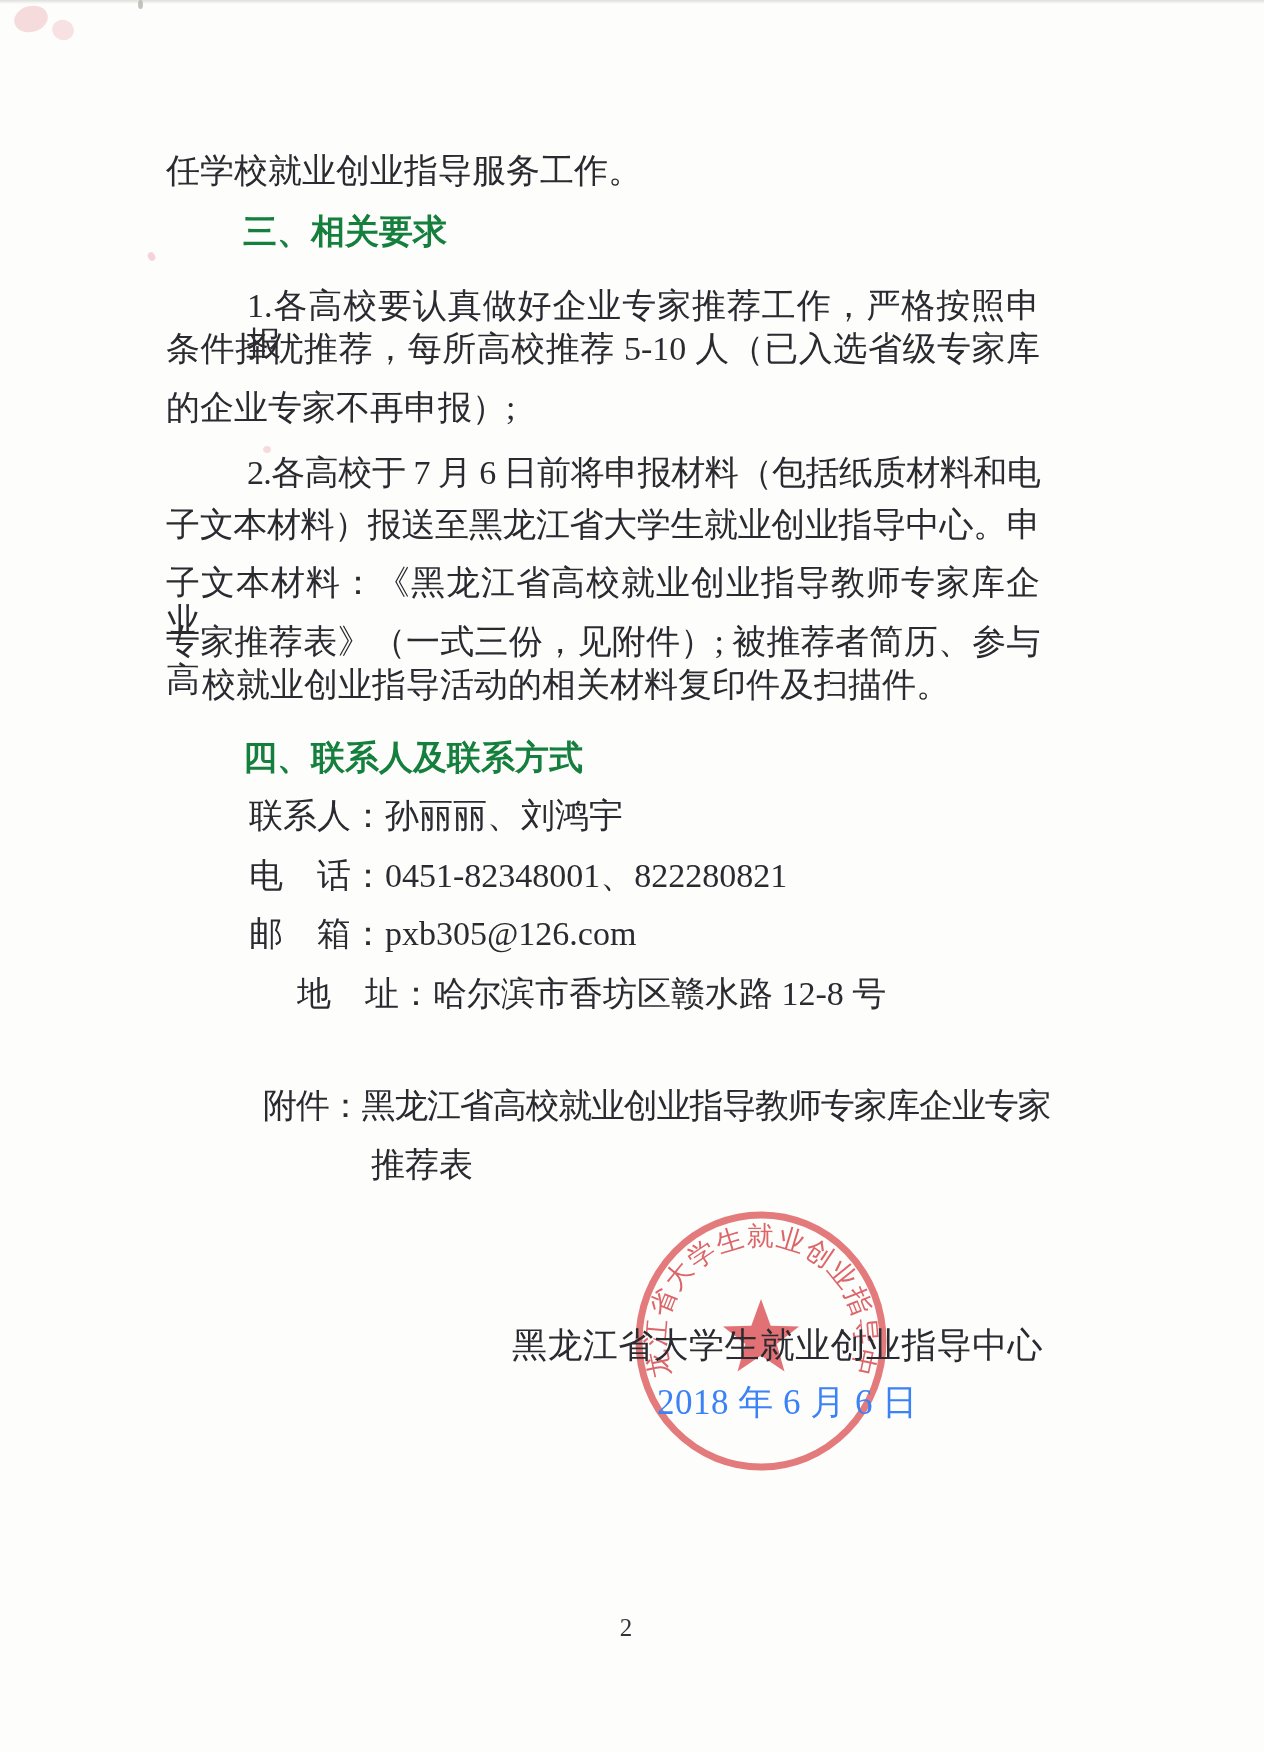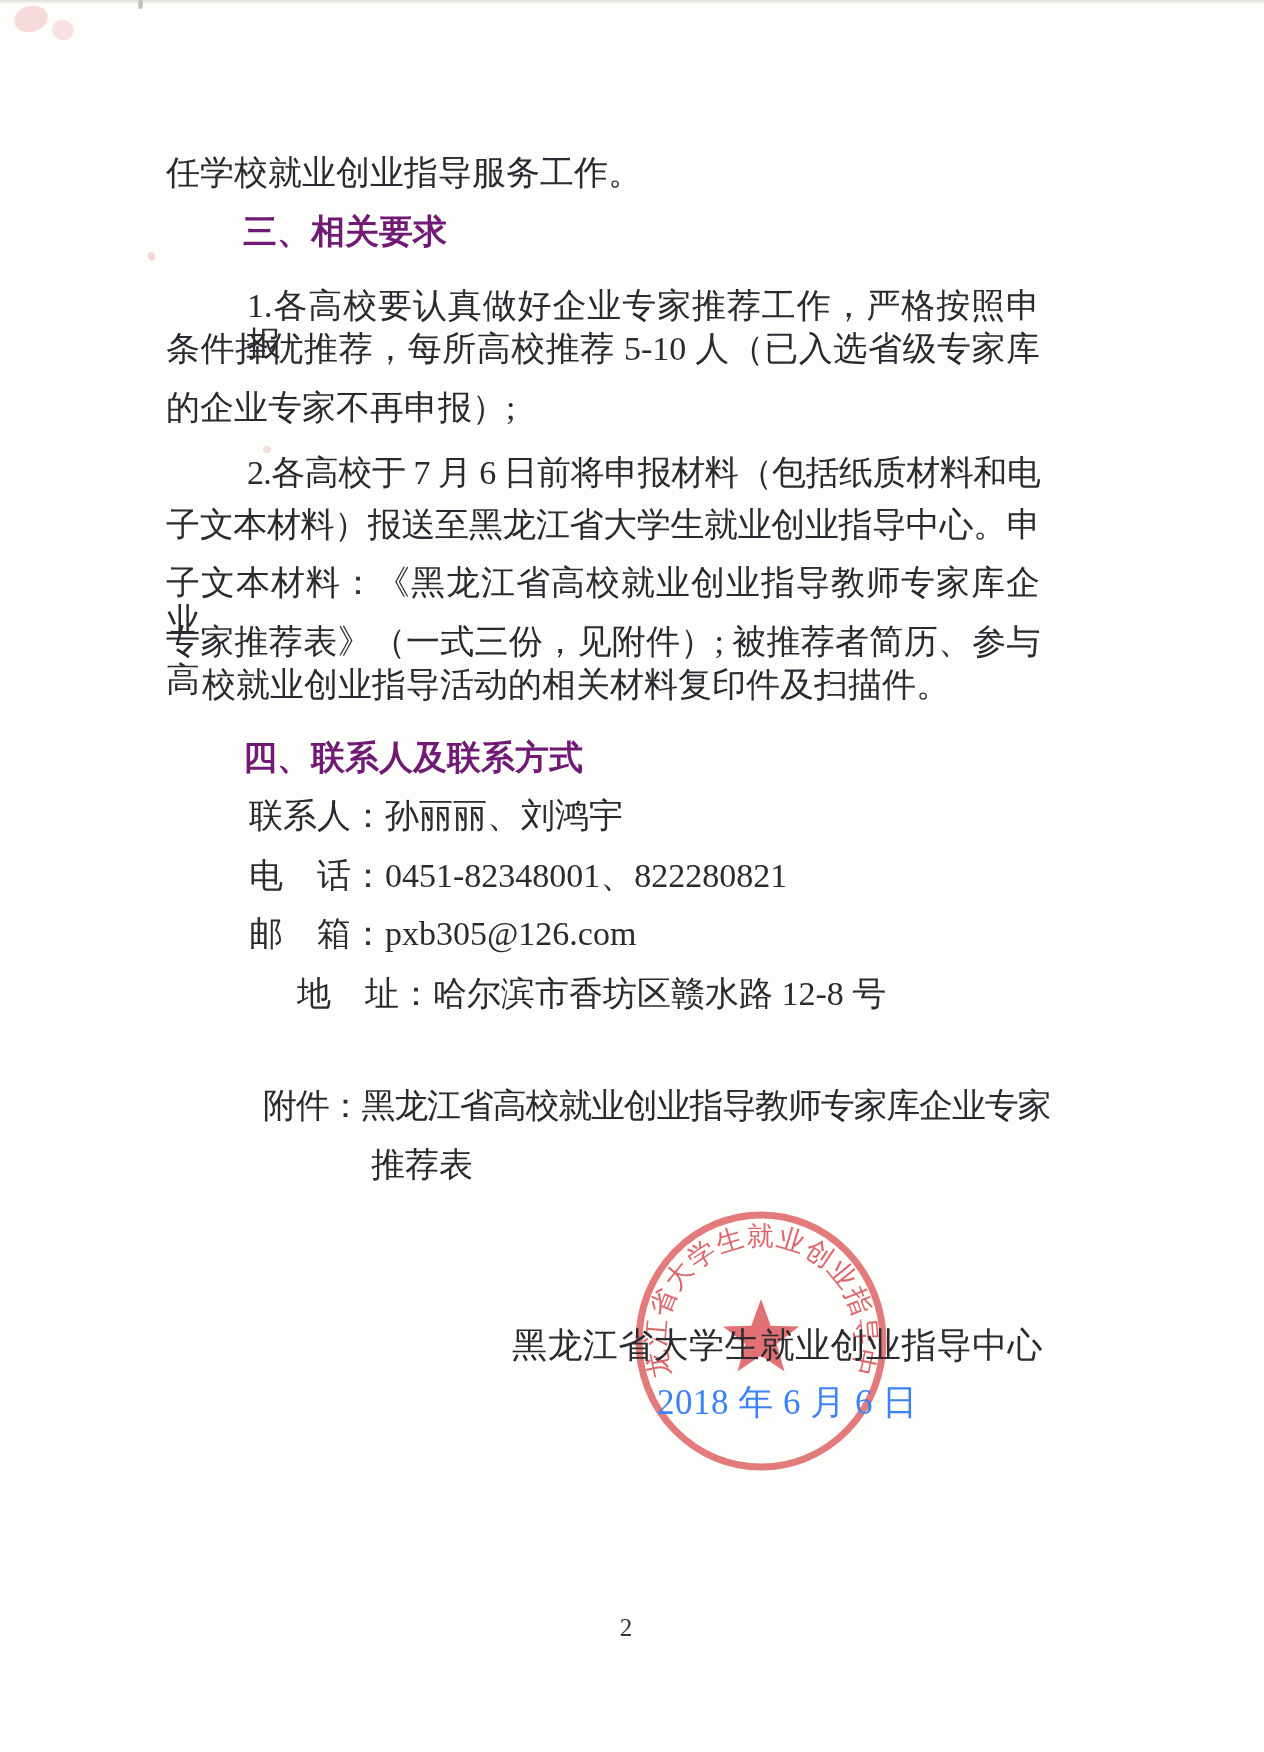--- a/index.html
+++ b/index.html
@@ -18,21 +18,21 @@
   }
   .line{
     position:absolute;
     font-size:34px;line-height:1.12;
     color:#2b2a31;
     white-space:pre;
     font-family:"Liberation Serif","DejaVu Serif",serif;
   }
   .line.hd{
     font-family:"Liberation Sans","DejaVu Sans",sans-serif;
-    font-weight:700;color:#701a75;
+    font-weight:700;color:#15803d;
   }
   .line.just{
     white-space:normal;
     text-align:justify;
     text-align-last:justify;
     text-justify:inter-character;
   }
   #sig-org{position:absolute;left:512px;top:1322px;font-size:35px;letter-spacing:0.4px;color:#2b2a31;white-space:pre;}
   #sig-date{position:absolute;left:657px;top:1379px;font-size:35px;letter-spacing:0.5px;color:#3b82f6;white-space:pre;}
   #page-num{position:absolute;left:596px;top:1614px;width:60px;text-align:center;font-size:25px;color:#34333b;}
@@ -42,21 +42,21 @@
   }
   .artifact{position:absolute;border-radius:50%;pointer-events:none;}
 </style>
 </head>
 <body>
 
 <div class="page">
   <div class="edge-top"></div>
 
   <div id="text-layer">
-      <div class="line" style="left: 166px; top: 154px;">任学校就业创业指导服务工作。</div>
+      <div class="line" style="left: 166px; top: 154px; font-family: Liberation Mono, monospace;">任学校就业创业指导服务工作。</div>
       <div class="line hd" style="left: 243px; top: 212px;">三、相关要求</div>
       <div class="line just" style="left: 247px; top: 271px; width: 793px; margin-top: 16px;">1.各高校要认真做好企业专家推荐工作，严格按照申报</div>
       <div class="line just" style="left: 166px; top: 330px; width: 874px;">条件择优推荐，每所高校推荐 5-10 人（已入选省级专家库</div>
       <div class="line" style="left: 166px; top: 389px;">的企业专家不再申报）;</div>
       <div class="line just" style="left: 247px; top: 454px; width: 793px; letter-spacing: -0.8px;">2.各高校于 7 月 6 日前将申报材料（包括纸质材料和电</div>
       <div class="line just" style="left: 166px; top: 506px; width: 874px; letter-spacing: -0.7px;">子文本材料）报送至黑龙江省大学生就业创业指导中心。申</div>
       <div class="line just" style="left: 166px; top: 564px; width: 874px;">子文本材料：《黑龙江省高校就业创业指导教师专家库企业</div>
       <div class="line just" style="left: 166px; top: 623px; width: 874px; letter-spacing: -0.5px;">专家推荐表》（一式三份，见附件）; 被推荐者简历、参与高</div>
       <div class="line" style="left: 166px; top: 666px; margin-left: 36px;">校就业创业指导活动的相关材料复印件及扫描件。</div>
       <div class="line hd" style="left: 243px; top: 738px;">四、联系人及联系方式</div>

